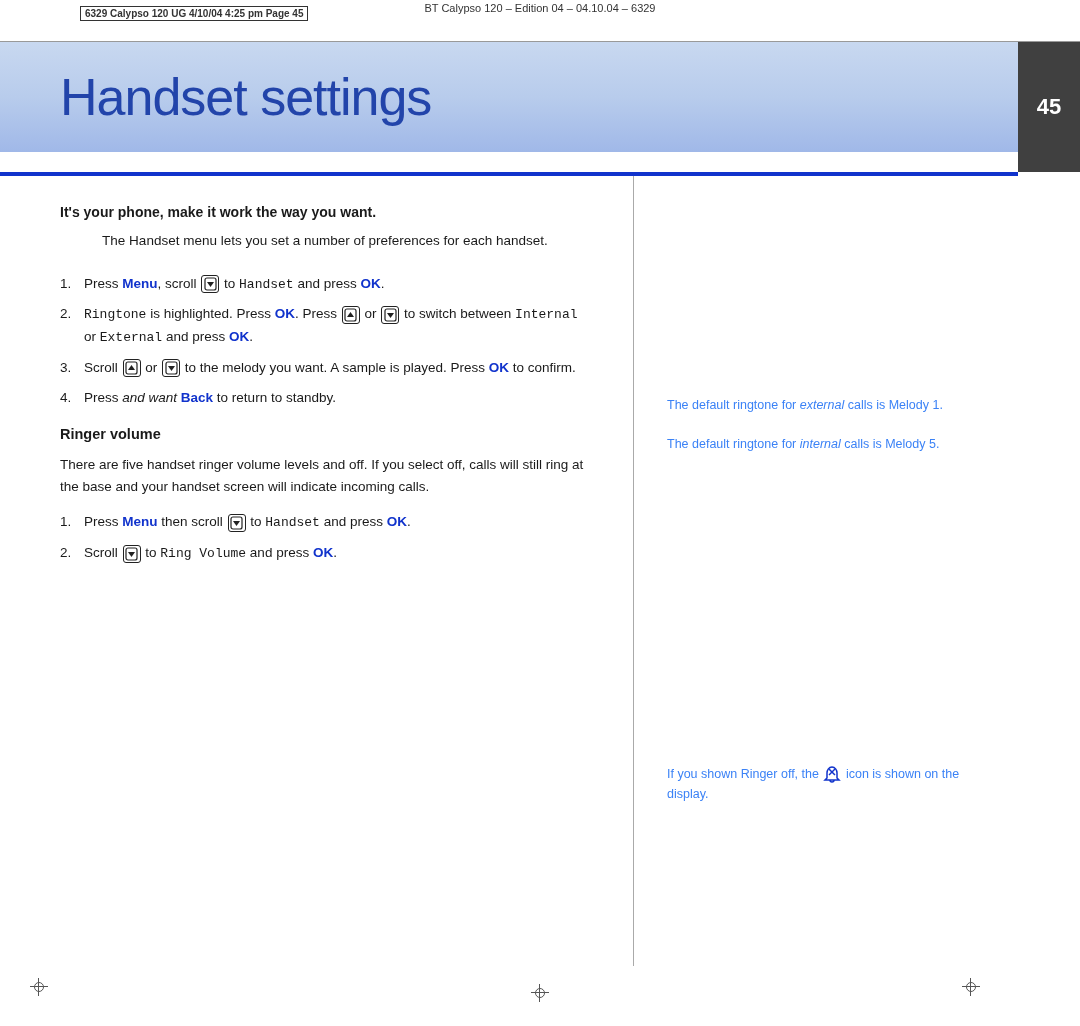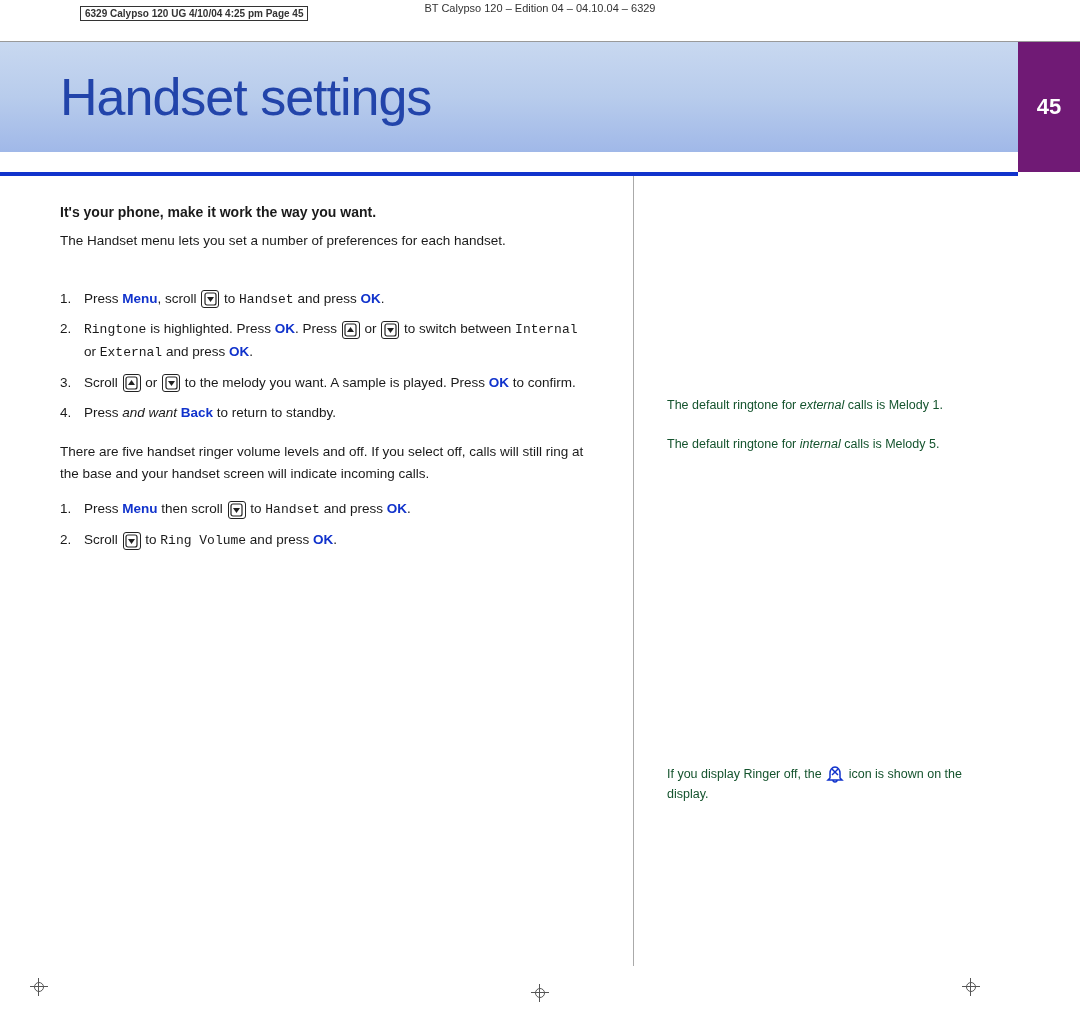--- a/index.html
+++ b/index.html
@@ -67,21 +67,21 @@
       letter-spacing: -1px;
     }
 
     
     .page-number-tab {
       position: absolute;
       top: 42px;
       right: 0;
       width: 62px;
       height: 130px;
-      background: #701a75;
+      background: #404040;
       display: flex;
       align-items: center;
       justify-content: center;
     }
     .page-number {
       color: #ffffff;
       font-size: 22px;
       font-weight: bold;
     }
 
@@ -129,21 +129,22 @@
     
     .intro-bold {
       font-weight: bold;
       font-size: 14px;
       margin-top: 28px;
       margin-bottom: 10px;
     }
     .intro-text {
       font-size: 13.5px;
       line-height: 1.6;
-      margin-bottom: 36px;
+      margin-bottom: 21px;
+      text-align: center;
     }
     .section-title {
       font-weight: bold;
       font-size: 14.5px;
       margin-bottom: 12px;
       margin-top: 4px;
     }
     .section-text {
       font-size: 13.5px;
       line-height: 1.6;
@@ -194,21 +195,21 @@
     }
     .scroll-icon-up svg,
     .scroll-icon svg {
       vertical-align: middle;
     }
 
     
     .note-text {
       font-size: 12.5px;
       line-height: 1.55;
-      color: #14532d;
+      color: #3b82f6;
       margin-bottom: 20px;
     }
     .note-italic {
       font-style: italic;
     }
     .note-icon-inline {
       display: inline-flex;
       align-items: center;
       justify-content: center;
       width: 20px;
@@ -348,20 +349,21 @@
         </span>
       </li>
       <li>
         <span class="num">4.</span>
         <span class="li-content">
           Press <em>and want</em> <span class="blue-link">Back</span> to return to standby.
         </span>
       </li>
     </ol>
 
+    <p class="section-title">Ringer volume</p>
     <p class="section-text">There are five handset ringer volume levels and off. If you select off, calls will still ring at the base and your handset screen will indicate incoming calls.</p>
 
     <ol class="numbered-list">
       <li>
         <span class="num">1.</span>
         <span class="li-content">
           Press <span class="blue-link">Menu</span> then scroll
           <span class="scroll-icon">
             <svg width="13" height="14" viewBox="0 0 13 14">
                 <rect x="1" y="1" width="11" height="12" rx="2" fill="none" stroke="#222" stroke-width="1.2"></rect>
@@ -395,21 +397,21 @@
     <p class="note-text">
       <span>The default ringtone for </span><span class="note-italic">external</span><span> calls is Melody 1.</span>
     </p>
 
     <p class="note-text">
       <span>The default ringtone for </span><span class="note-italic">internal</span><span> calls is Melody 5.</span>
     </p>
 
     <div style="margin-top: 310px;">
       <p class="note-text">
-        <span>If you display Ringer off, the </span>
+        <span>If you shown Ringer off, the </span>
         <span class="note-icon-inline">
           <svg width="20" height="20" viewBox="0 0 20 20">
 
             <path d="M10 2 C7 2 5 5 5 8 L5 13 L3 15 L17 15 L15 13 L15 8 C15 5 13 2 10 2 Z" fill="none" stroke="#1133cc" stroke-width="1.5"></path>
             <path d="M8 15 Q8 17 10 17 Q12 17 12 15" fill="none" stroke="#1133cc" stroke-width="1.5"></path>
             <line x1="7" y1="4" x2="13" y2="10" stroke="#1133cc" stroke-width="1.5"></line>
             <line x1="13" y1="4" x2="7" y2="10" stroke="#1133cc" stroke-width="1.5"></line>
           </svg>
         </span>
         <span> icon is shown on the display.</span>

